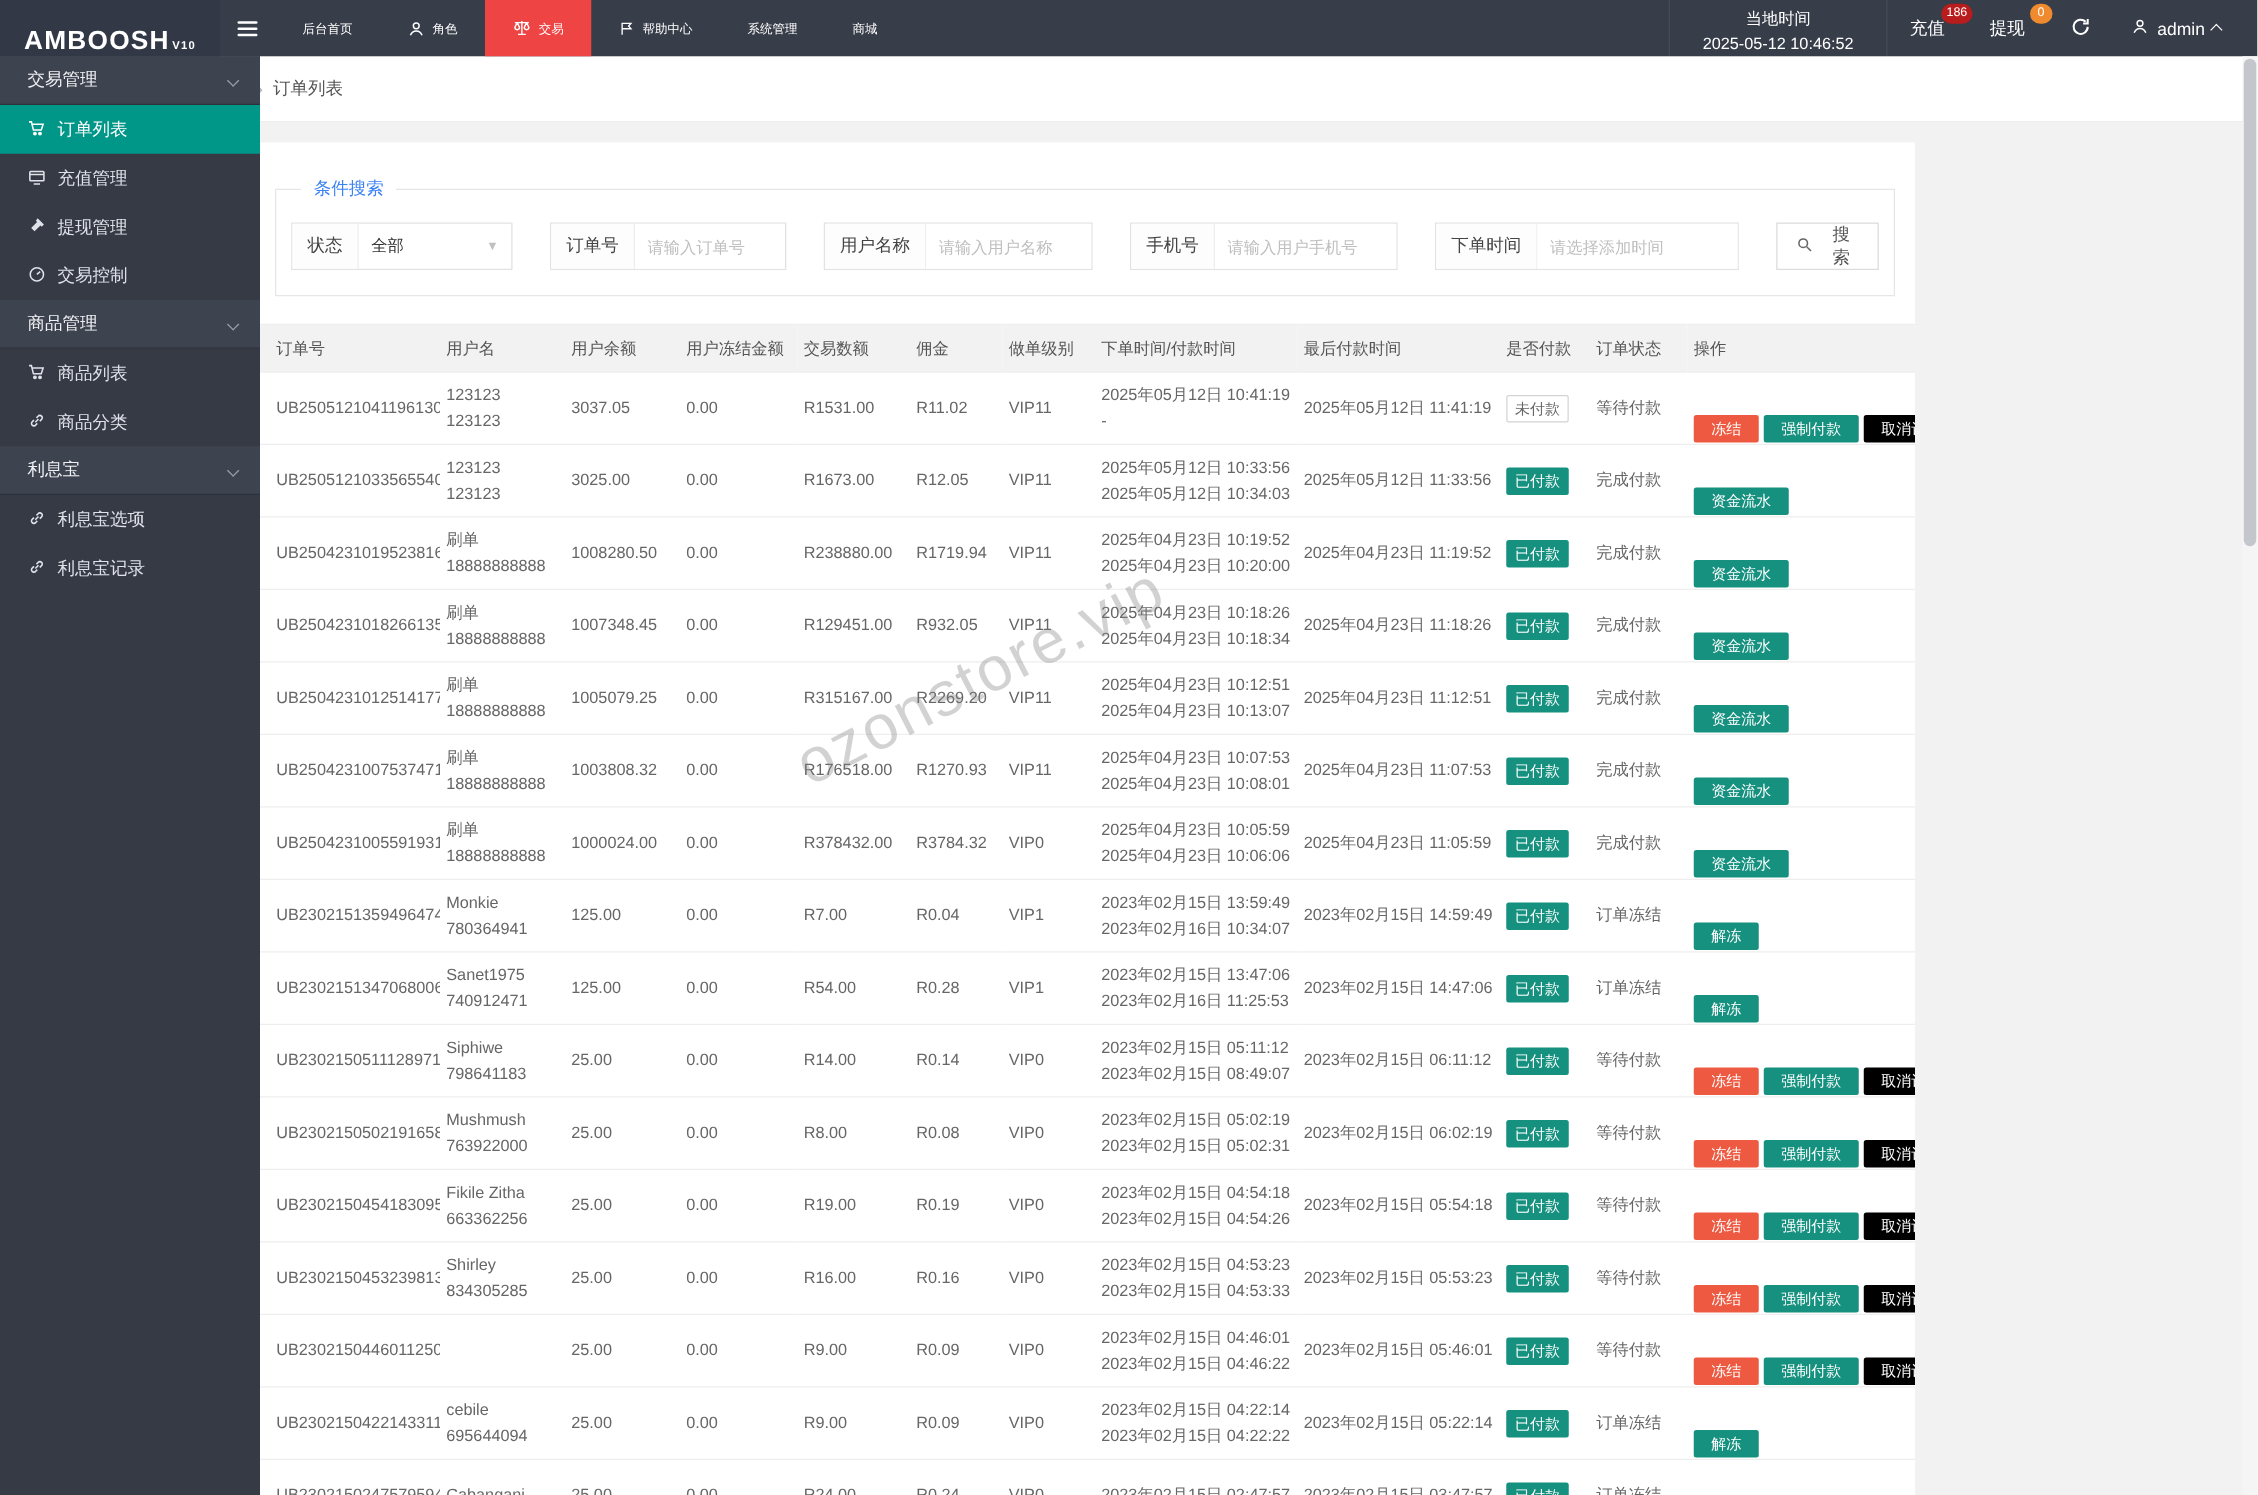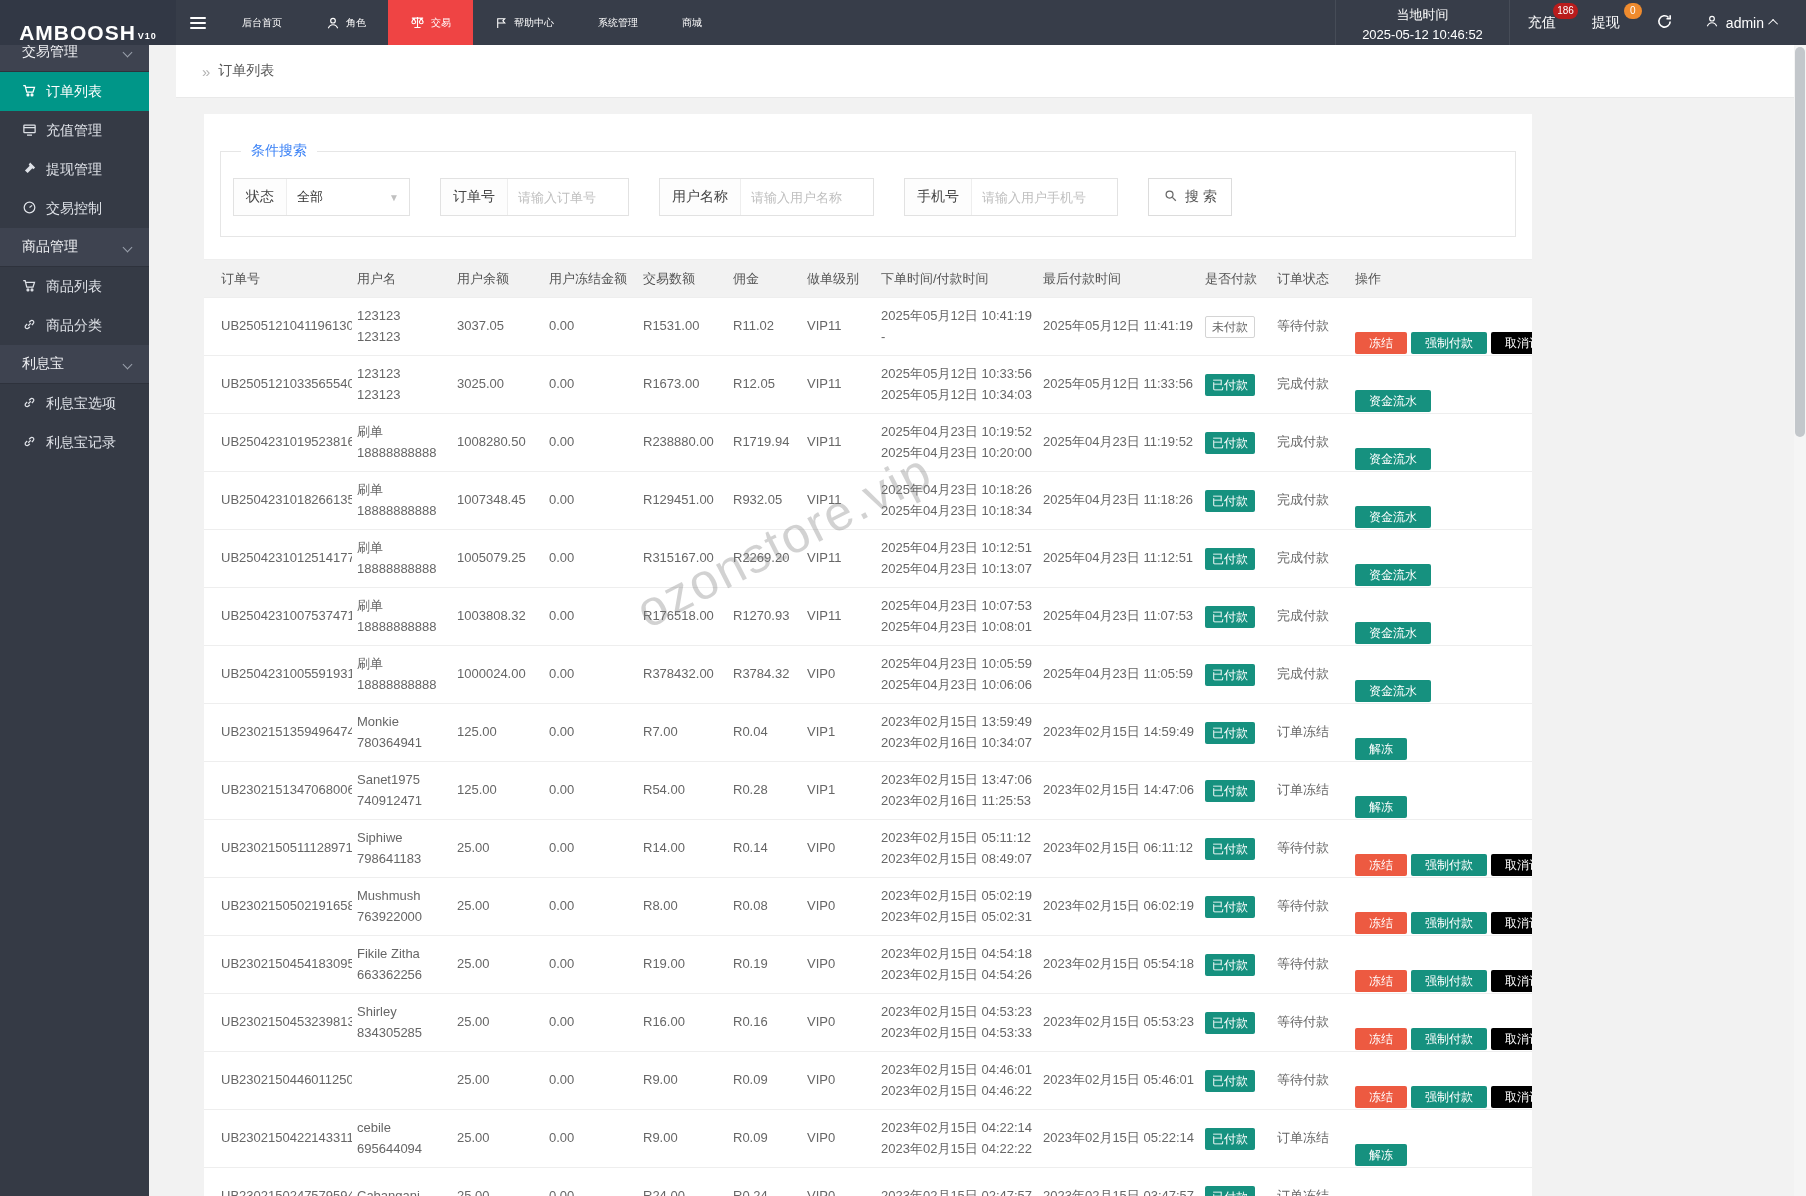--- a/index.html
+++ b/index.html
@@ -22,21 +22,21 @@
   .badge-count { position:absolute; top:3px; right:-4px; min-width:18px; height:16px; border-radius:9px; color:#fff; font-size:10px; line-height:16px; text-align:center; padding:0 4px; }
   .badge-red { background:#b91c1c; }
   .badge-orange { background:#ef8b2e; }
   .refresh-btn { color:#fff; display:flex; align-items:center; padding:0 18px; cursor:pointer; }
   .user-block { color:#fff; display:flex; align-items:center; gap:7px; padding:0 28px 0 14px; cursor:pointer; }
   .chev { display:inline-block; width:7px; height:7px; border-right:1.5px solid currentColor; border-bottom:1.5px solid currentColor; }
   .chev-up { transform:rotate(-135deg) translateY(-2px); }
   .chev-down { transform:rotate(45deg); }
 
   
-  .sidebar { position:absolute; top:33px; left:0; bottom:0; width:149px; background:#353a45; z-index:20; }
+  .sidebar { position:absolute; top:45px; left:0; bottom:0; width:208px; background:#353a45; z-index:20; }
   .side-group-title { height:39px; display:flex; align-items:center; justify-content:space-between; padding:0 18px 0 22px; color:#f0f1f4; background:#3e4350; cursor:pointer; border-bottom:1px solid #2e323c; }
   .side-group-title .chev { color:#9aa0ab; }
   .side-item { height:39px; display:flex; align-items:center; gap:9px; padding:0 10px 0 22px; color:#dfe2e8; cursor:pointer; font-size:14px; }
   .side-item svg { flex:0 0 auto; }
   .side-item.active { background:#009688; color:#fff; }
 
   
   .main { position:absolute; top:45px; left:176px; right:0; bottom:0; background:#f2f2f2; overflow:hidden; }
   .breadcrumb-bar { height:53px; background:#fff; border-bottom:1px solid #e9e9e9; display:flex; align-items:center; padding-left:26px; color:#555; }
   .breadcrumb-bar .bc-arrow { color:#b3b3b3; margin-right:8px; font-size:15px; }
@@ -252,20 +252,24 @@
           <input placeholder="请输入订单号" style="">
         </div>
         <div class="fld">
           <span class="fld-label">用户名称</span>
           <input style="width: 132px;" placeholder="请输入用户名称">
         </div>
         <div class="fld">
           <span class="fld-label">手机号</span>
           <input style="width: 145px;" placeholder="请输入用户手机号">
         </div>
+        <div class="fld">
+          <span class="fld-label">下单时间</span>
+          <input style="width: 160px;" placeholder="请选择添加时间">
+        </div>
         <button class="search-btn">
           <span><svg width="15" height="15" viewBox="0 0 24 24" fill="none" stroke="#666" stroke-width="2">
                 <circle cx="10.5" cy="10.5" r="5.5"></circle>
                 <path d="M15 15l5.5 5.5"></path>
               </svg></span>
           <span>搜 索</span>
         </button>
       </div>
     </fieldset>
 

